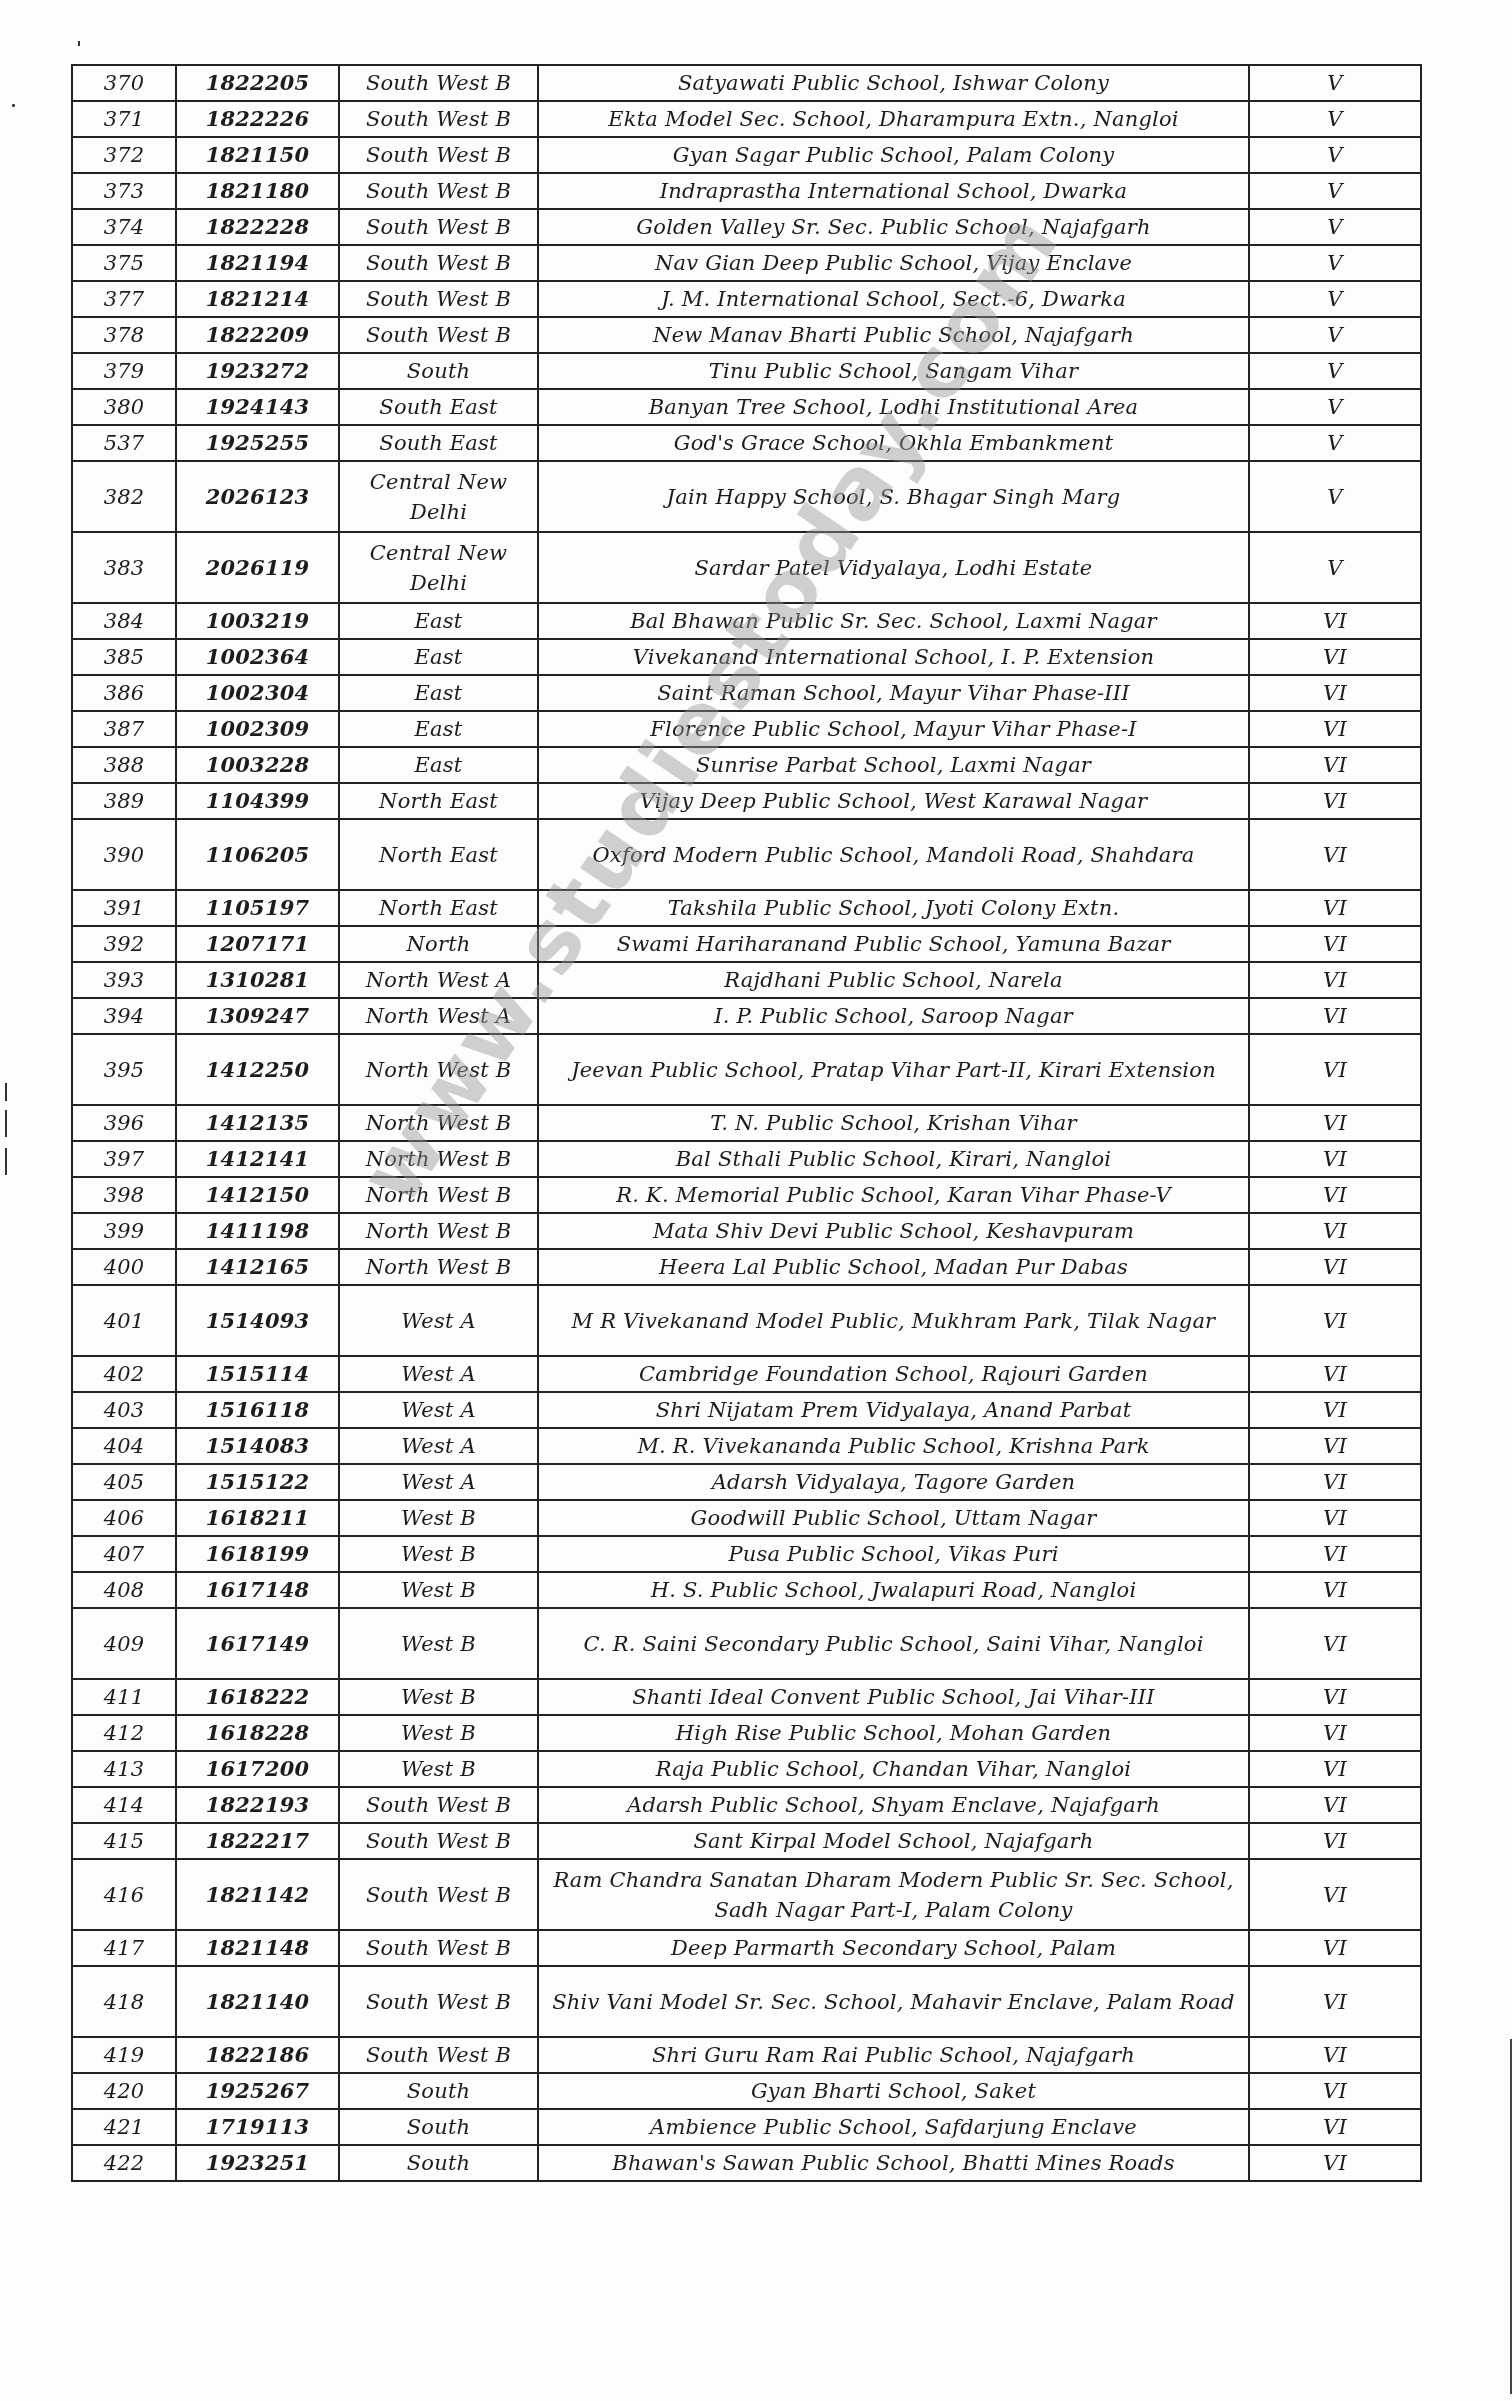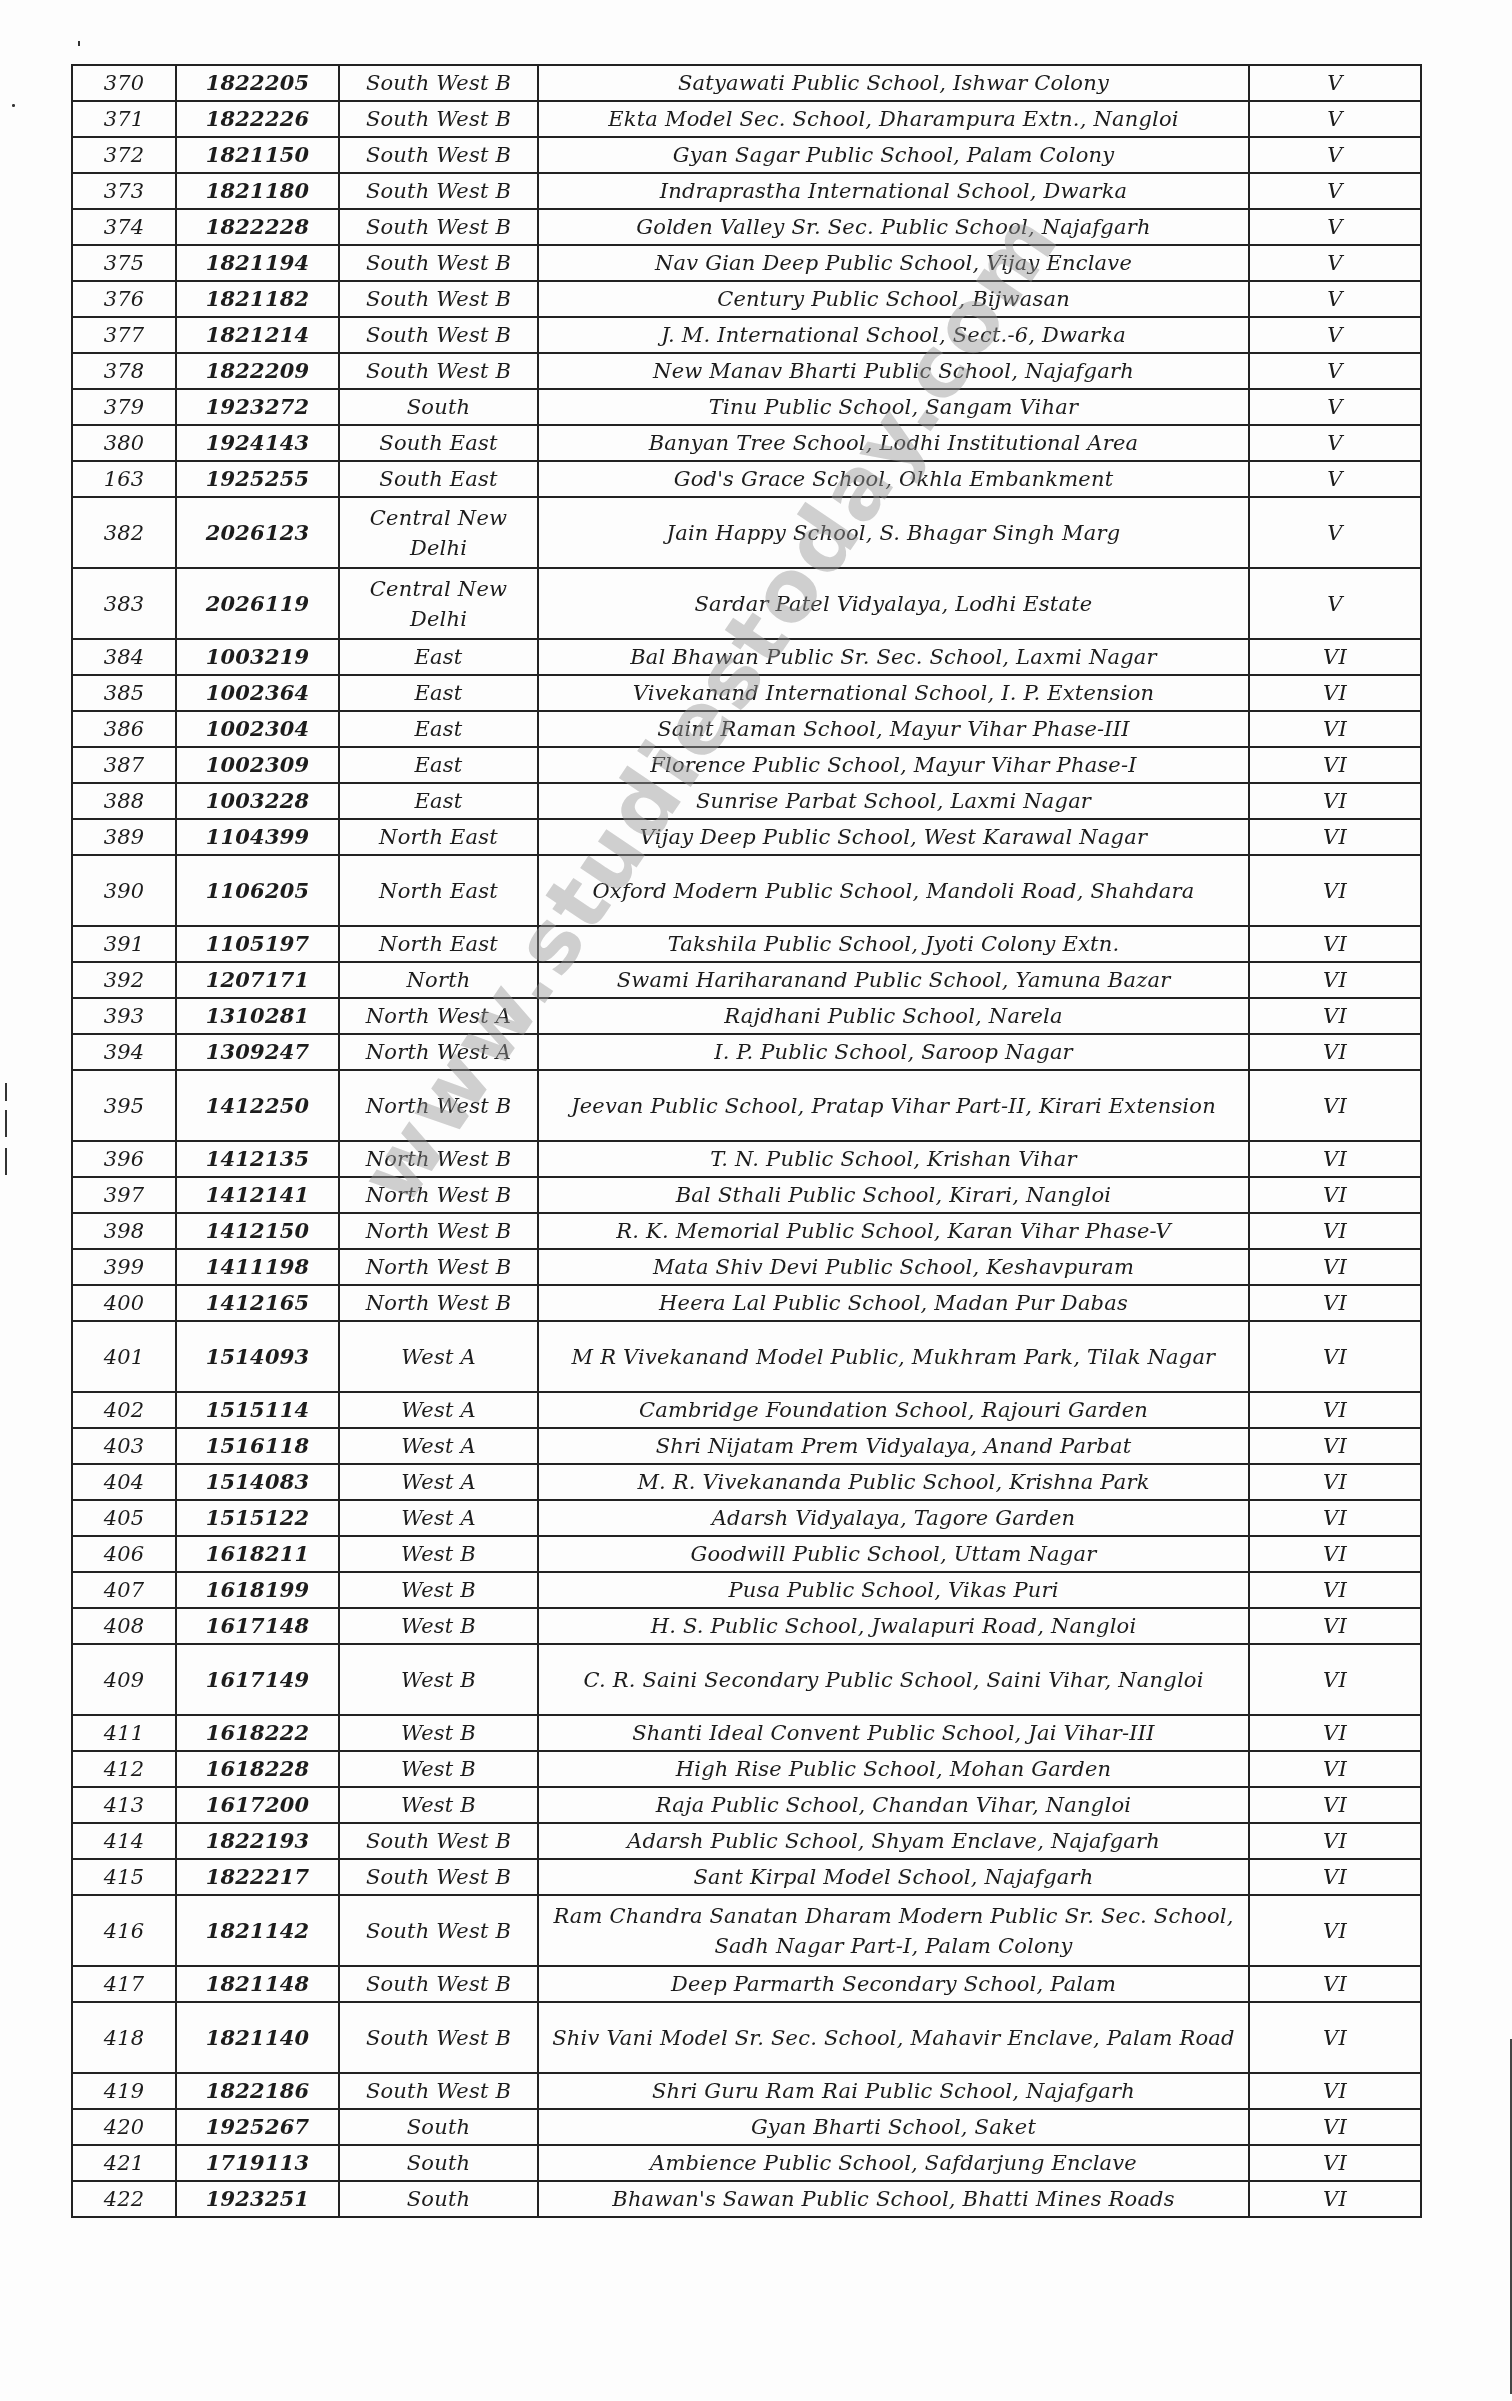--- a/index.html
+++ b/index.html
@@ -115,27 +115,20 @@
           <td>V</td>
         </tr>
         <tr>
           <td>375</td>
           <td class="code">1821194</td>
           <td>South West B</td>
           <td>Nav Gian Deep Public School, Vijay Enclave</td>
           <td>V</td>
         </tr>
         <tr>
-          <td>376</td>
-          <td class="code">1821182</td>
-          <td>South West B</td>
-          <td>Century Public School, Bijwasan</td>
-          <td>V</td>
-        </tr>
-        <tr>
           <td>377</td>
           <td class="code">1821214</td>
           <td>South West B</td>
           <td>J. M. International School, Sect.-6, Dwarka</td>
           <td>V</td>
         </tr>
         <tr>
           <td>378</td>
           <td class="code">1822209</td>
           <td>South West B</td>
@@ -150,21 +143,21 @@
           <td>V</td>
         </tr>
         <tr>
           <td>380</td>
           <td class="code">1924143</td>
           <td>South East</td>
           <td>Banyan Tree School, Lodhi Institutional Area</td>
           <td>V</td>
         </tr>
         <tr>
-          <td>163</td>
+          <td>537</td>
           <td class="code">1925255</td>
           <td>South East</td>
           <td>God's Grace School, Okhla Embankment</td>
           <td>V</td>
         </tr>
         <tr class="double">
           <td>382</td>
           <td class="code">2026123</td>
           <td>Central New Delhi</td>
           <td>Jain Happy School, S. Bhagar Singh Marg</td>

